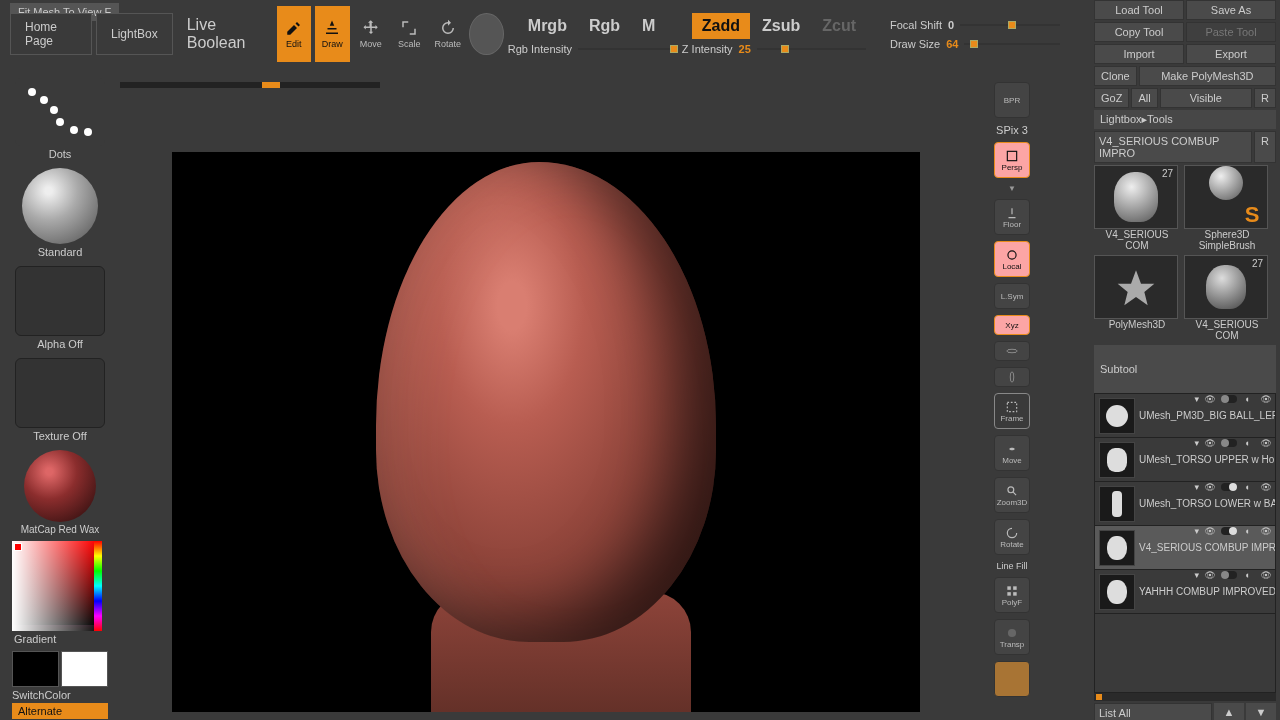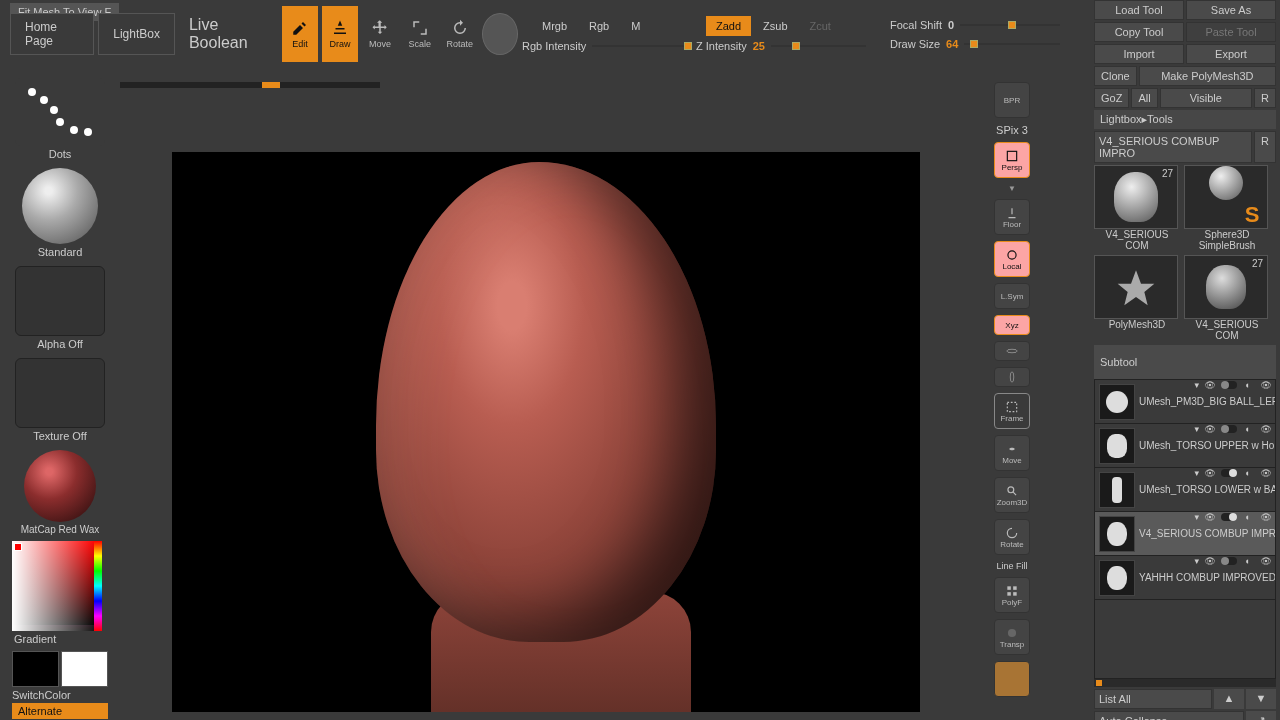--- a/index.html
+++ b/index.html
@@ -10,21 +10,21 @@
 
 .main-toolbar { position:absolute; top:10px; left:0; width:1060px; height:48px; display:flex; align-items:center; gap:4px; padding-left:10px;}
 .tb-btn { height:42px; padding:0 14px; display:flex; align-items:center; justify-content:center; background:#3a3a3a; border:1px solid #555; color:#ccc; font-size:12px; cursor:pointer; }
 .tb-btn.flat { border:none; background:transparent; padding:0 10px; font-size:16px;}
 .tool-btn { width:42px; height:56px; display:flex; flex-direction:column; align-items:center; justify-content:center; gap:2px; font-size:9px; color:#bbb; cursor:pointer;}
 .tool-btn.active { background:#e88b1a; color:#111; }
 .tool-btn svg { width:18px; height:18px; }
 .circle-disabled { width:42px; height:42px; border-radius:50%; background:#555; border:1px solid #666;}
 
 .mode-row { display:flex; align-items:center; gap:2px; margin-left:10px; }
-.mode { padding:4px 10px; font-size:11px; color:#ccc; cursor:pointer;}
+.mode { padding:4px 10px; font-size:16px; color:#ccc; cursor:pointer;font-weight:bold;}
 .mode.active { background:#e88b1a; color:#111; }
 .mode.dim { color:#666; }
 .slider-row { display:flex; align-items:center; gap:6px; min-width:170px; }
 .slider-row label { font-size:11px; color:#ccc; white-space:nowrap;}
 .slider-row .val { color:#e88b1a; font-weight:bold; }
 .mini-slider { flex:1; height:2px; background:#333; position:relative; min-width:50px;}
 .mini-slider .handle { position:absolute; top:-3px; width:8px; height:8px; background:#e88b1a; border:1px solid #aa6;}
 
 
 .left-panel { position:absolute; top:76px; left:12px; width:96px; display:flex; flex-direction:column; gap:2px;}
@@ -67,21 +67,21 @@
 .rp-row { display:flex; gap:2px; margin-bottom:2px;}
 .rp-btn { flex:1; background:#4a4a4a; padding:3px 4px; font-size:11px; color:#ccc; text-align:center; border:1px solid #333; cursor:pointer;}
 .rp-btn.dim { color:#777; background:#3f3f3f;}
 .rp-btn.sm { flex:0 0 auto; padding:3px 6px;}
 .rp-btn.sq { flex:0 0 22px; padding:3px 0;}
 .rp-title { background:#474747; padding:3px 6px; font-size:11px; margin-bottom:2px; display:flex; align-items:center; gap:4px;}
 .tool-grid { display:flex; gap:4px; flex-wrap:wrap; margin:2px 0;}
 .tool-th { width:86px; text-align:center; font-size:10px; color:#ccc;}
 .tool-th .t-img { width:84px; height:64px; background:#2a2a2a; border:1px solid #555; display:flex; align-items:center; justify-content:center; position:relative;}
 .tool-th .t-img.split { display:flex; flex-direction:column; justify-content:space-between; align-items:flex-end;}
-.subtool-hdr { background:#4a4a4a; padding:11px 6px; margin-top:4px; font-size:11px;}
+.subtool-hdr { background:#4a4a4a; padding:18px 6px; margin-top:4px; font-size:11px;}
 .subtool-list { border:1px solid #222; max-height:300px;}
 .sub-item { height:44px; border-bottom:1px solid #222; display:flex; align-items:center; position:relative;}
 .sub-item .s-thumb { width:36px; height:36px; background:#1a1a1a; border:1px solid #444; margin-left:4px; display:flex;align-items:center;justify-content:center;}
 .sub-item .s-name { flex:1; padding:0 4px; font-size:10px; overflow:hidden; white-space:nowrap; text-overflow:clip;}
 .sub-item .toprow { position:absolute; top:0; right:2px; display:flex; gap:4px; align-items:center; font-size:9px;}
 .sub-item.sel { background:#5a5a5a;}
 .eye { width:14px; text-align:center;}
 .toggle { width:16px; height:8px; background:#222; border-radius:4px; position:relative;}
 .toggle .knob { position:absolute; top:0; width:8px; height:8px; background:#888; border-radius:50%;}
 .toggle.on .knob { left:8px; background:#ddd;}

